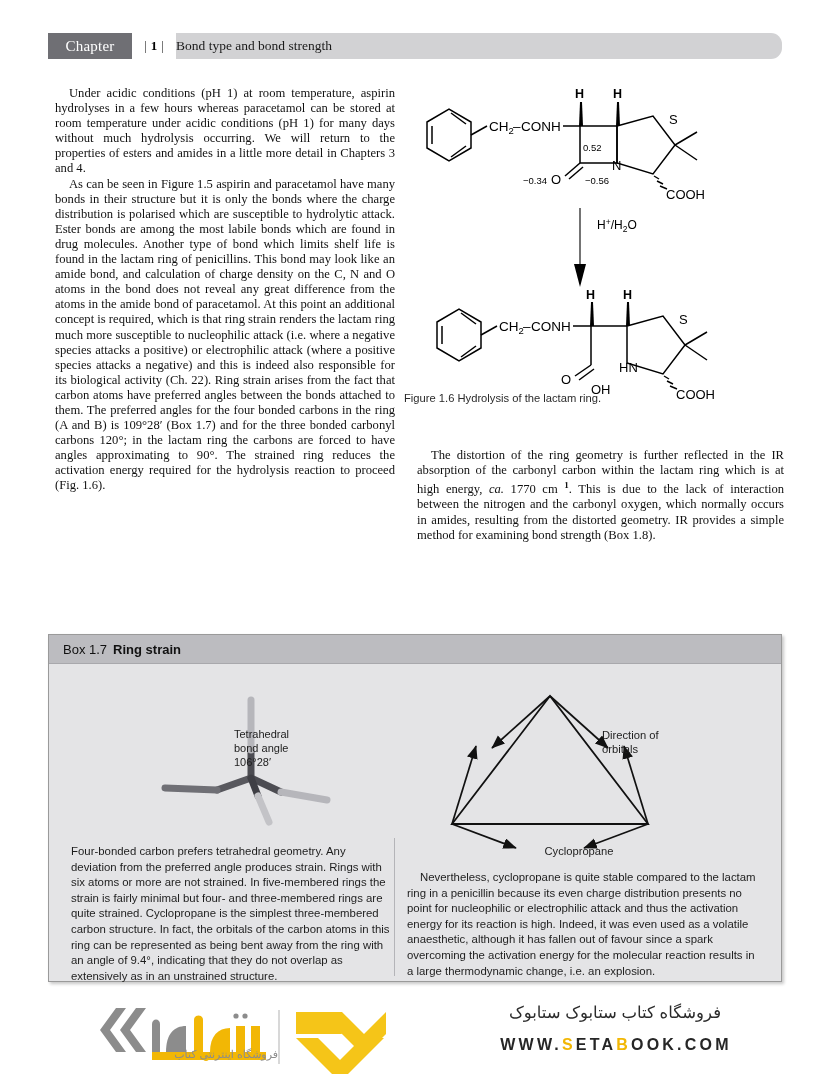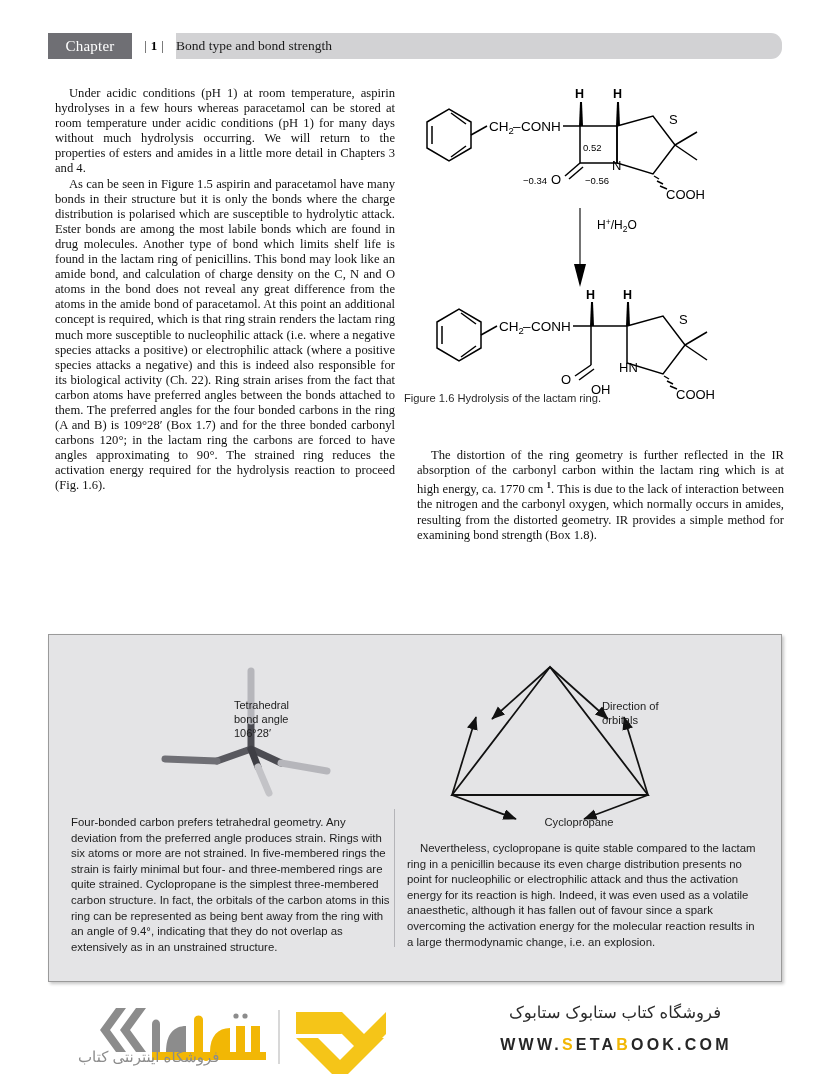--- a/index.html
+++ b/index.html
@@ -88,21 +88,21 @@
     line-height: 15.1px;
     text-align: justify;
     color: #111;
     font-family: "Liberation Serif", serif;
   }
   p.para {
     margin: 0;
     text-indent: 14px;
   }
   p.para + p.para { margin-top: 0; }
-  .ital { }
+  .ital { font-style: italic; }
   sup.ir { font-size: 9px; vertical-align: super; font-weight: bold; }
 
   
   .figure-area {
     position: absolute;
     left: 405px;
     top: 80px;
     width: 395px;
     height: 330px;
   }
@@ -216,23 +216,23 @@
     left: 70px;
     top: 6px;
     width: 320px;
     height: 80px;
   }
   .brand-sub {
     position: absolute;
     left: 78px;
     top: 60px;
     width: 200px;
-    text-align: left;
-    font-family: "Liberation Sans", sans-serif;
-    font-size: 15px;
+    text-align: right;
+    font-family: "Liberation Sans", sans-serif;
+    font-size: 11px;
     color: #8c8c8c;
     direction: rtl;
   }
   .site-fa {
     position: absolute;
     left: 430px;
     top: 1003px;
     width: 370px;
     text-align: center;
     font-family: "Liberation Sans", sans-serif;
@@ -376,20 +376,24 @@
   <div class="fig-caption">
     <span>Figure 1.6</span>
     <span>Hydrolysis of the lactam ring.</span>
   </div>
 
   <div class="col-right-text">
     <p class="para"><span>The distortion of the ring geometry is further reflected in the IR absorption of the carbonyl carbon within the lactam ring which is at high energy, </span><span class="ital">ca.</span><span> 1770 cm </span><sup class="ir">1</sup><span>. This is due to the lack of interaction between the nitrogen and the carbonyl oxygen, which normally occurs in amides, resulting from the distorted geometry. IR provides a simple method for examining bond strength (Box 1.8).</span></p>
   </div>
 
   <div class="box">
+    <div class="box-header">
+      <span class="bx-label">Box 1.7</span>
+      <span class="bx-title">Ring strain</span>
+    </div>
     <div class="box-body">
 
       <svg class="tetra-svg" style="position:absolute;left:110px;top:28px;" width="180" height="140" viewBox="0 0 180 140">
         <g stroke-linecap="round">
 
           <line x1="92" y1="86" x2="92" y2="58" stroke="#4c4c52" stroke-width="7"></line>
           <line x1="92" y1="58" x2="92" y2="8" stroke="#b6b6bb" stroke-width="7"></line>
 
           <line x1="92" y1="86" x2="58" y2="98" stroke="#58585e" stroke-width="7"></line>
           <line x1="58" y1="98" x2="6" y2="96" stroke="#6f6f75" stroke-width="7"></line>

